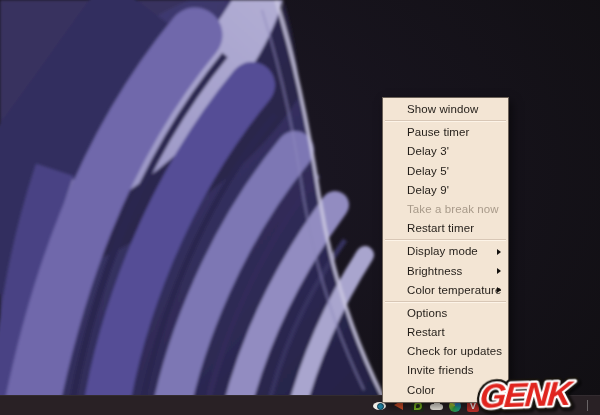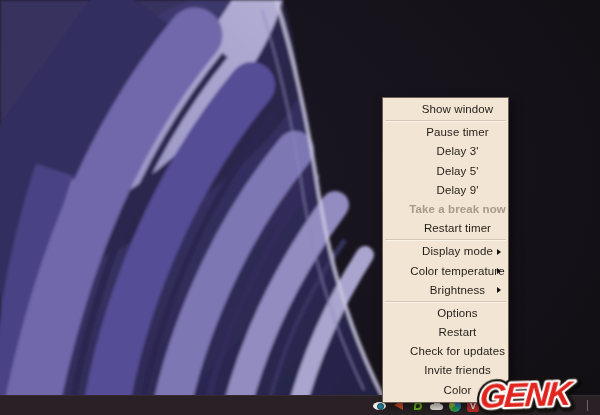--- a/index.html
+++ b/index.html
@@ -5,22 +5,22 @@
   html,body{margin:0;padding:0;background:#000;}
   .screen{position:relative;width:600px;height:415px;overflow:hidden;
           font-family:"Liberation Sans",sans-serif;background:#121014;}
   .wallpaper{position:absolute;inset:0;z-index:0;}
 
   
   .menu{position:absolute;left:382px;top:97px;width:127px;box-sizing:border-box;
         background:#f3e5d4;border:1px solid #6a6057;z-index:4;
         box-shadow:3px 4px 9px rgba(0,0,0,.5);padding:2px 0;}
   .menu-item{height:19.2px;line-height:19.2px;padding-left:24px;position:relative;
-             color:#221d18;font-size:11.5px;letter-spacing:.1px;white-space:nowrap;cursor:default;text-align:center;}
-  .menu-item.disabled{color:#a89a8a;font-weight:bold;}
+             color:#221d18;font-size:11.5px;letter-spacing:.1px;white-space:nowrap;cursor:default;}
+  .menu-item.disabled{color:#a89a8a;}
   .menu-sep{height:1px;background:#d8c7b6;border-bottom:1px solid #fdf4e8;margin:1px 2px;}
   .arrow{position:absolute;right:7px;top:50%;transform:translateY(-50%);
          width:0;height:0;border-left:4px solid #14110e;
          border-top:3.5px solid transparent;border-bottom:3.5px solid transparent;}
 
   
   .taskbar{position:absolute;left:0;right:0;bottom:0;height:19px;background:#292125;
            border-top:1px solid rgba(255,255,255,.05);z-index:3;}
   .tray{position:absolute;left:373px;bottom:3px;height:13px;display:flex;gap:6px;align-items:center;}
   .ticon{width:13px;height:13px;position:relative;flex:none;}
@@ -100,22 +100,22 @@
       <div class="menu-item"><span>Show window</span></div>
       <div class="menu-sep"></div>
       <div class="menu-item"><span>Pause timer</span></div>
       <div class="menu-item"><span>Delay 3'</span></div>
       <div class="menu-item"><span>Delay 5'</span></div>
       <div class="menu-item"><span>Delay 9'</span></div>
       <div class="menu-item disabled"><span>Take a break now</span></div>
       <div class="menu-item"><span>Restart timer</span></div>
       <div class="menu-sep"></div>
       <div class="menu-item"><span>Display mode</span><span class="arrow"></span></div>
+      <div class="menu-item"><span>Brightness</span><span class="arrow"></span></div>
       <div class="menu-item"><span>Color temperature</span><span class="arrow"></span></div>
-      <div class="menu-item"><span>Brightness</span><span class="arrow"></span></div>
       <div class="menu-sep"></div>
       <div class="menu-item"><span>Options</span></div>
       <div class="menu-item"><span>Restart</span></div>
       <div class="menu-item"><span>Check for updates</span></div>
       <div class="menu-item"><span>Invite friends</span></div>
       <div class="menu-item"><span>Color</span></div>
     </div>
 
   <div class="taskbar">
     <div class="tray" id="tray">

